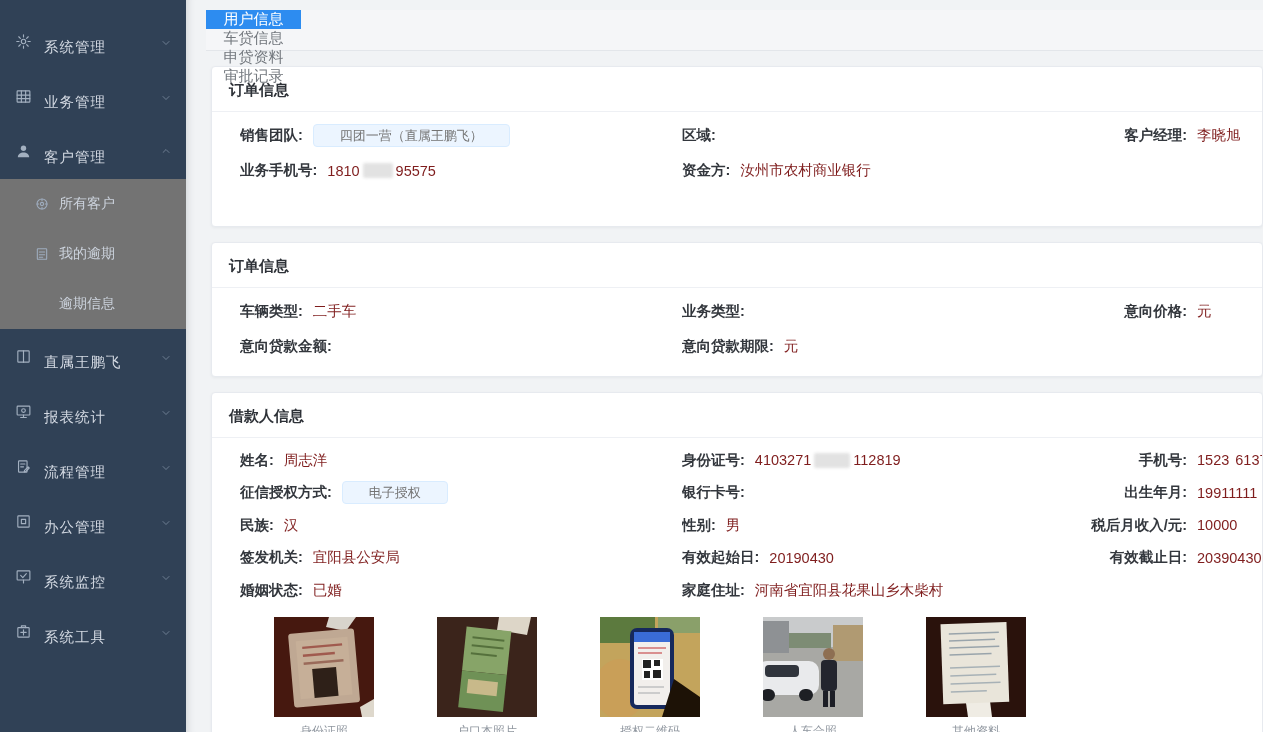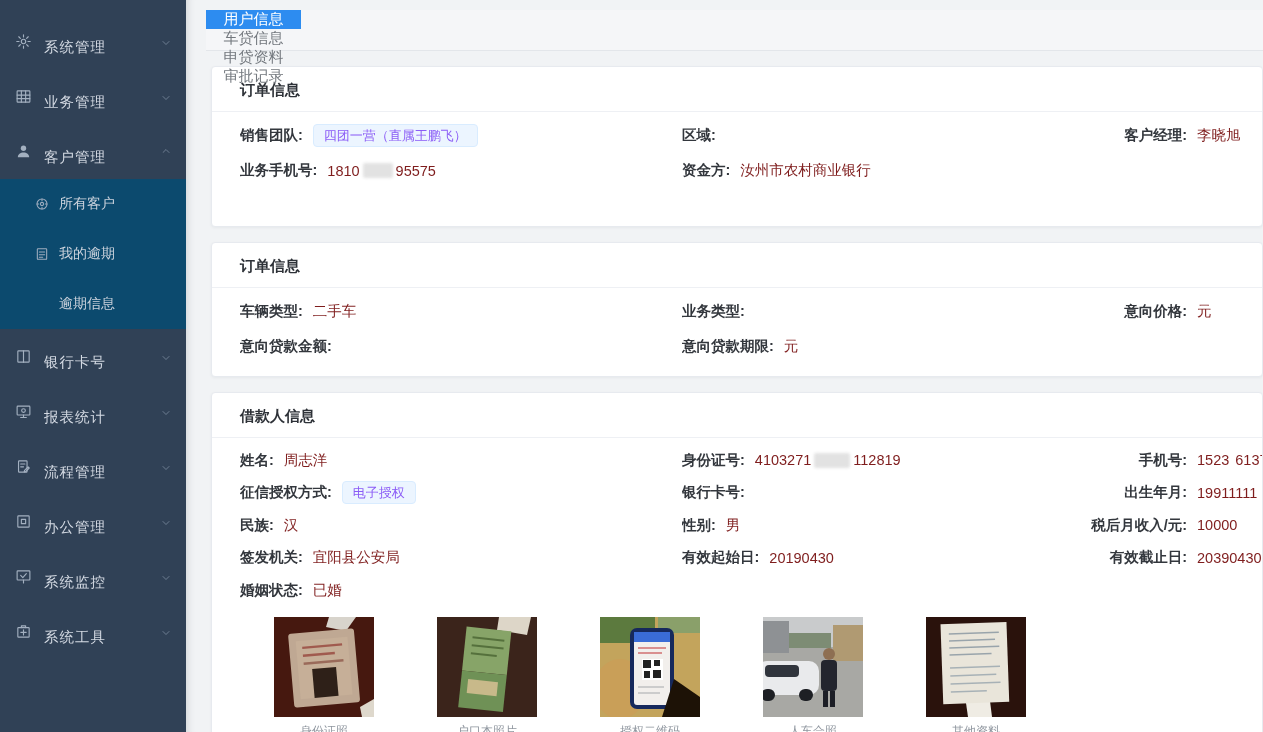--- a/index.html
+++ b/index.html
@@ -8,50 +8,50 @@
   .app { display:flex; width:1263px; height:732px; }
 
   
   .sidebar { width:186px; flex-shrink:0; background:#304156; padding-top:14px; overflow:hidden; }
   .side-item { height:55px; display:flex; align-items:center; padding:0 14px 0 15px;
                color:#d4dae3; font-size:14.5px; cursor:pointer; }
   .side-item .mi { width:17px; height:17px; margin-right:12px; color:#a3b0c0; flex-shrink:0; }
   .side-item .lbl { letter-spacing:1px;margin-top:12px; }
   .chev { margin-left:auto; width:12px; height:12px; color:#7c8ba0; }
   .chev.up { transform:rotate(180deg); }
-  .submenu { background:#0c4a6e; }
+  .submenu { background:#737373; }
   .sub-item { height:50px; display:flex; align-items:center; padding-left:34px;
               color:#ccd3dd; font-size:14px; cursor:pointer; }
   .sub-item .mi { width:16px; height:16px; margin-right:9px; color:#9fadbf; flex-shrink:0; }
   .sub-item.noicon { padding-left:59px;text-align:right; }
   svg.stroke { fill:none; stroke:currentColor; stroke-width:1.6; stroke-linecap:round; stroke-linejoin:round; }
 
   
   .main { flex:1; min-width:0; padding:10px 0 0 20px; background:#f1f3f5;
           box-shadow:inset 9px 0 9px -9px rgba(30,40,60,.22); overflow:hidden; }
 
   .tabbar { display:flex; height:41px; background:#f5f6f8; border-bottom:1px solid #e3e6ea;flex-direction:column; }
   .tab { width:95px; display:flex; align-items:center; justify-content:center;
          font-size:15px; color:#73787e; cursor:pointer; }
   .tab.active { background:#2d8cf0; color:#fff; }
 
   .card { margin:15px 0 0 5px; background:#fff; border:1px solid #e7eaef; border-radius:4px;
           box-shadow:0 1px 3px rgba(20,30,50,.05); }
-  .card-header { height:45px; line-height:45px; padding-left:28px; font-size:15px; font-weight:bold;
+  .card-header { height:45px; line-height:45px; padding-left:17px; font-size:15px; font-weight:bold;
                  color:#2e3238; border-bottom:1px solid #eef0f4; }
   .card-body { padding:6px 0 12px 28px; }
   .card1 .card-body { padding-bottom:38px; }
   .frow { display:grid; grid-template-columns:442px 395px 1fr; }
   .field { min-height:35px; display:flex; align-items:center; font-size:14.5px; overflow:hidden; white-space:nowrap; }
   .card3 .field { min-height:32.5px; }
   .flabel { font-weight:bold; color:#33373d; margin-right:10px; }
   .fvalue { color:#7f1d1d; }
   .fr .flabel { min-width:110px; text-align:right; }
-  .tag { display:inline-block; background:#ecf5ff; border:1px solid #d9ecff; color:#8b5cf6;
-         font-size:13px; line-height:17px; padding:2px 10px; border-radius:4px; }
+  .tag { display:inline-block; background:#ecf5ff; border:1px solid #d9ecff; color:#737373;
+         font-size:13px; line-height:17px; padding:2px 26px; border-radius:4px; }
   .mask { display:inline-block; width:30px; height:15px; background:#e2e2e2; border-radius:2px;
           margin:0 3px; vertical-align:-2px; filter:blur(1.5px); }
   .mask.wide { width:36px; }
 
   .photos { display:flex; margin:10px 0 0 34px; }
   .photo { width:100px; margin-right:63px; cursor:pointer; }
   .photo svg { width:100px; height:100px; display:block; }
   .pcap { margin-top:6px; text-align:center; font-size:12px; color:#8f969f; }
 </style>
 </head>
@@ -118,21 +118,21 @@
       <div class="sub-item noicon">
         <span class="lbl">逾期信息</span>
       </div>
     </div>
 
     <div class="side-item">
       <span class="mi"><svg class="stroke" viewBox="0 0 24 24">
             <rect x="4" y="4" width="16" height="16" rx="1"></rect>
             <line x1="12" y1="4" x2="12" y2="20"></line>
           </svg></span>
-      <span class="lbl">银行卡号</span>
+      <span class="lbl">直属王鹏飞</span>
       <span class="chev"><svg class="stroke" viewBox="0 0 24 24">
             <polyline points="6,9 12,15 18,9"></polyline>
           </svg></span>
     </div>
 
     <div class="side-item">
       <span class="mi"><svg class="stroke" viewBox="0 0 24 24">
             <rect x="3" y="4.5" width="18" height="12.5" rx="1"></rect>
             <circle cx="12" cy="10.7" r="2.6"></circle>
             <line x1="12" y1="17" x2="12" y2="20.5"></line>
@@ -333,20 +333,24 @@
           <div class="field fr">
             <span class="flabel">有效截止日:</span>
             <span class="fvalue">20390430</span>
           </div>
         </div>
 
         <div class="frow">
           <div class="field">
             <span class="flabel">婚姻状态:</span>
             <span class="fvalue">已婚</span>
+          </div>
+          <div class="field">
+            <span class="flabel">家庭住址:</span>
+            <span class="fvalue">河南省宜阳县花果山乡木柴村</span>
           </div>
           <div class="field"></div>
         </div>
 
         <div class="photos">
 
           <div class="photo">
             <svg viewBox="0 0 100 100">
               <rect width="100" height="100" fill="#46180f"></rect>
               <polygon points="55,0 82,0 72,14 52,10" fill="#d8d4cc"></polygon>

